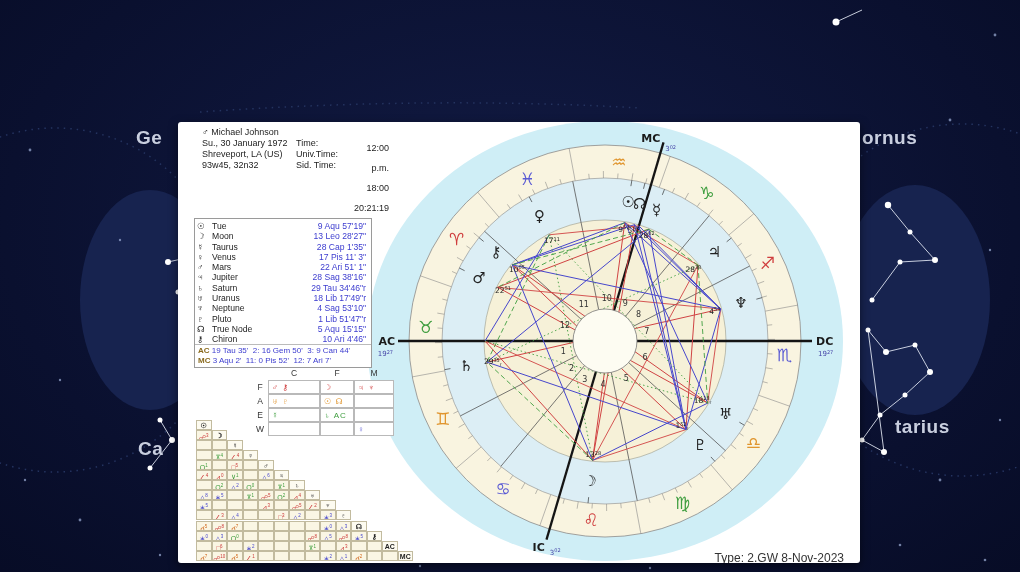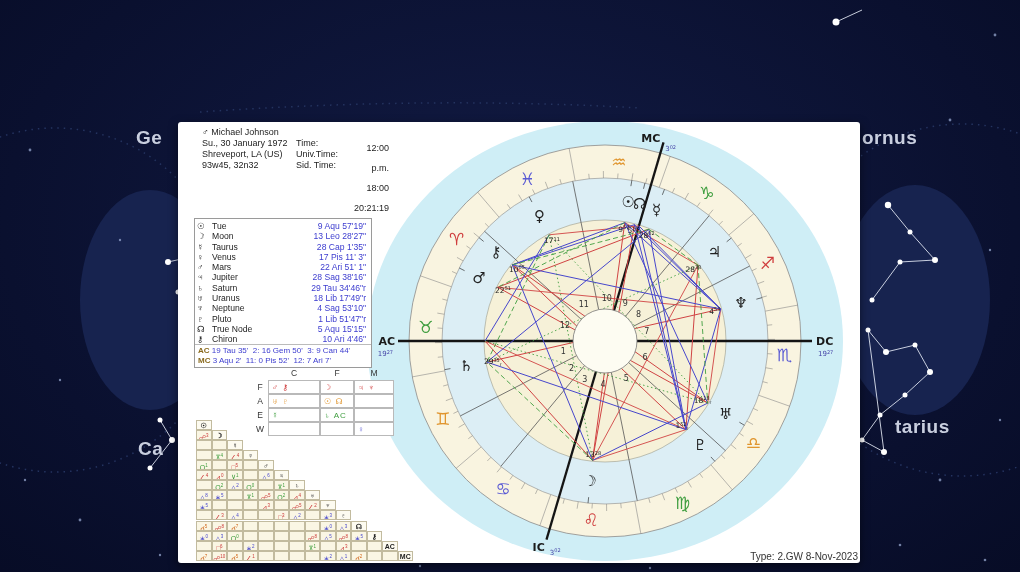--- a/index.html
+++ b/index.html
@@ -32,21 +32,21 @@
   .etable{position:absolute;left:74px;top:244px;}
   .etable .gridt{display:grid;grid-template-columns:16px 52px 34px 40px;grid-auto-rows:14px;}
   .etable .eh{text-align:center;color:#333;font-size:8.5px;line-height:14px;}
   .etable .el{text-align:center;color:#333;font-size:8.5px;line-height:14px;}
   .etable .ec{border:0.5px solid #b9b9b9;font-size:8px;line-height:13px;padding-left:3px;letter-spacing:1px;background:#fff;}
   .agrid{position:absolute;left:18px;top:298px;}
   .agc{position:absolute;width:15.5px;height:10.05px;background:#faf6e4;border:0.5px solid #c2bb9f;
     box-sizing:border-box;font-size:7px;line-height:9px;text-align:center;overflow:hidden;white-space:nowrap;}
   .agc sup{font-size:4.5px;}
   .agd{background:#fdfbf0;color:#222;font-weight:bold;font-size:7px;}
-  .footer{position:absolute;right:2px;top:429px;font-size:10px;color:#333;}
+  .footer{position:absolute;right:16px;top:429px;font-size:12px;color:#333;}
 </style>
 </head>
 <body>
 
 <div class="stage">
 
   <svg class="bg-svg" width="1020" height="572">
     <g stroke="#24335f" stroke-width="1.5" fill="none" stroke-dasharray="1.5 5">
       <circle cx="55" cy="300" r="172"></circle>
       <circle cx="962" cy="300" r="176"></circle>

